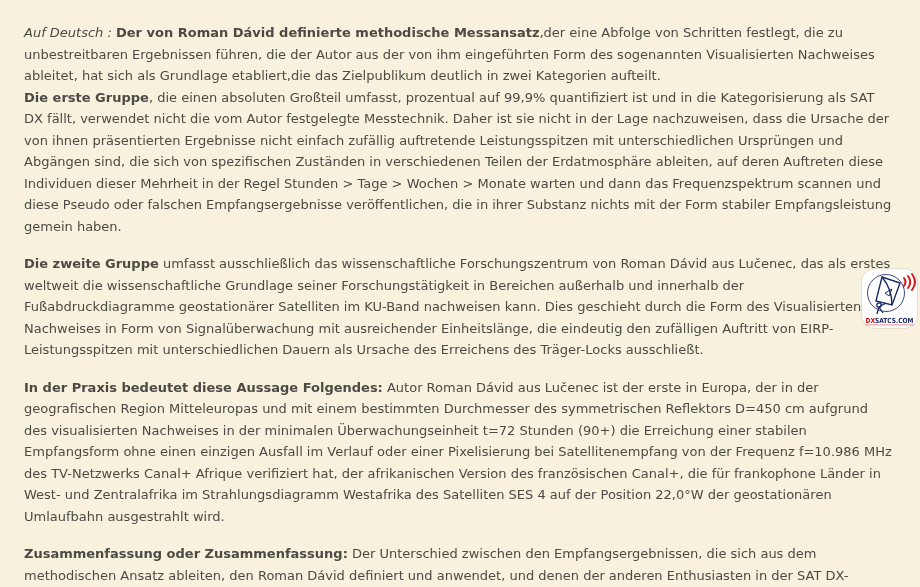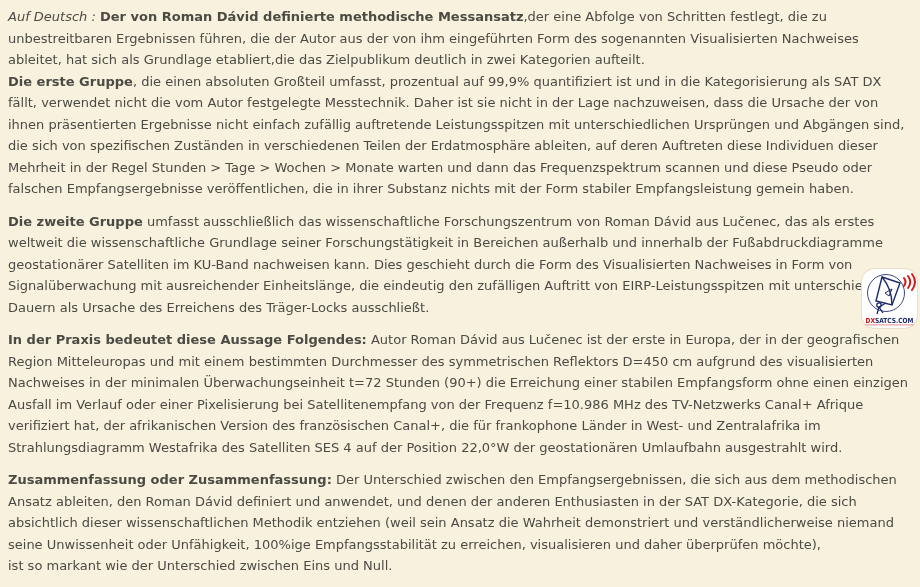--- a/index.html
+++ b/index.html
@@ -14,21 +14,21 @@
     font-family: "DejaVu Sans", "Liberation Sans", sans-serif;
     position: relative;
     overflow: hidden;
   }
   .doc {
     padding: 6px 10px 0 8px;
     font-size: 13px;
     line-height: 21.5px;
   }
   p.para {
-    margin: 0;
+    margin: 16px;
     white-space: pre-wrap;
   }
   p.para.gap {
     margin-top: 11px;
   }
   .seg-bold { font-weight: bold; }
   .seg-italic { font-style: italic; }
   .logo-box {
     position: absolute;
     top: 269px;

